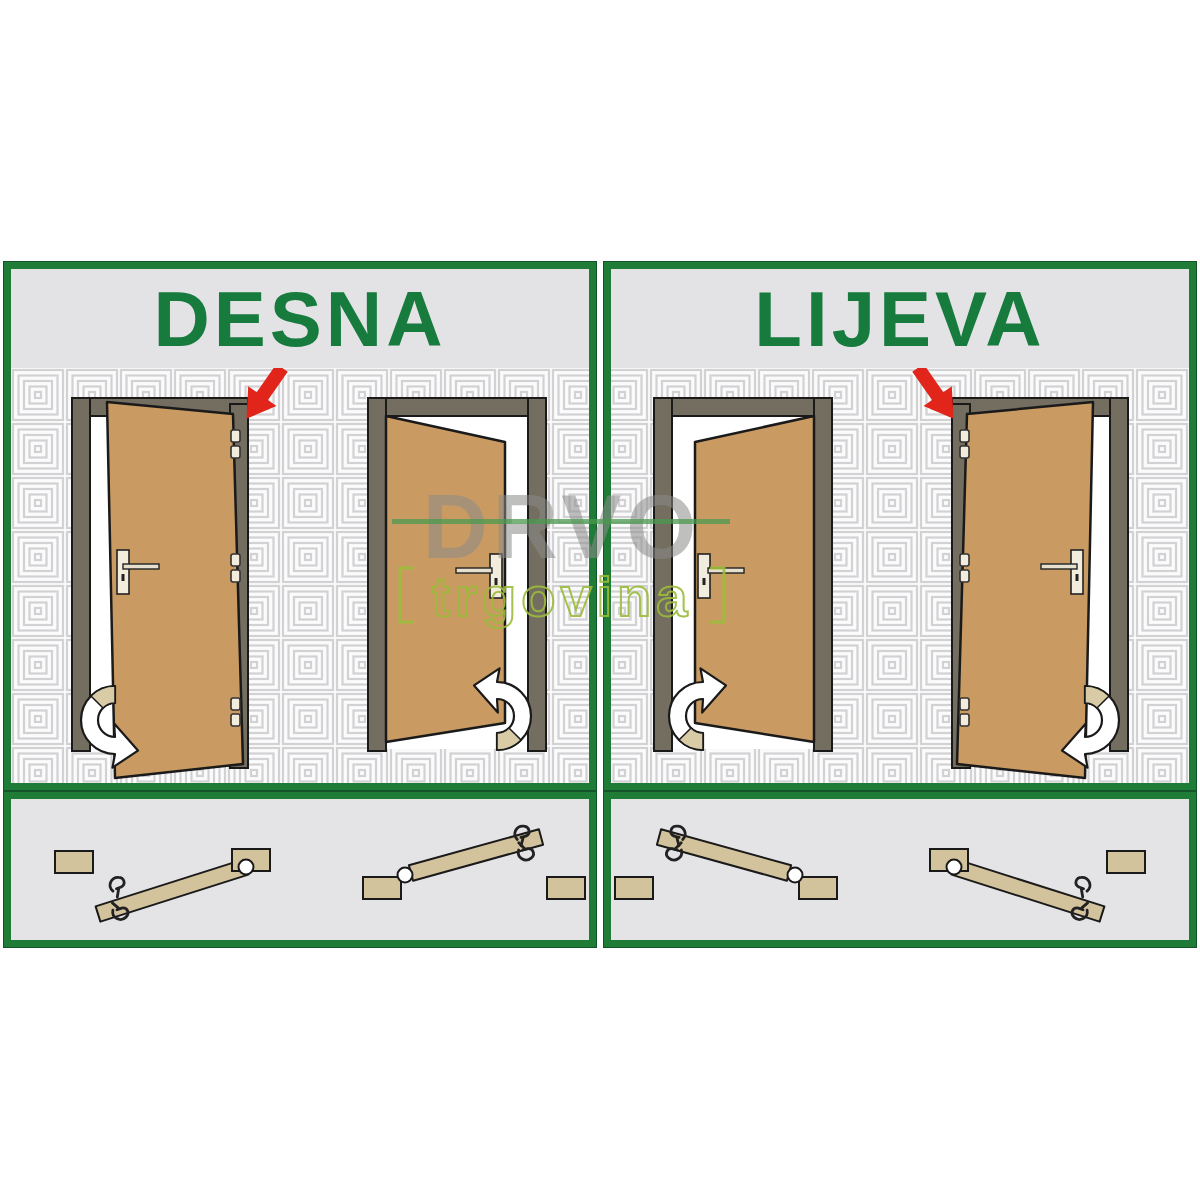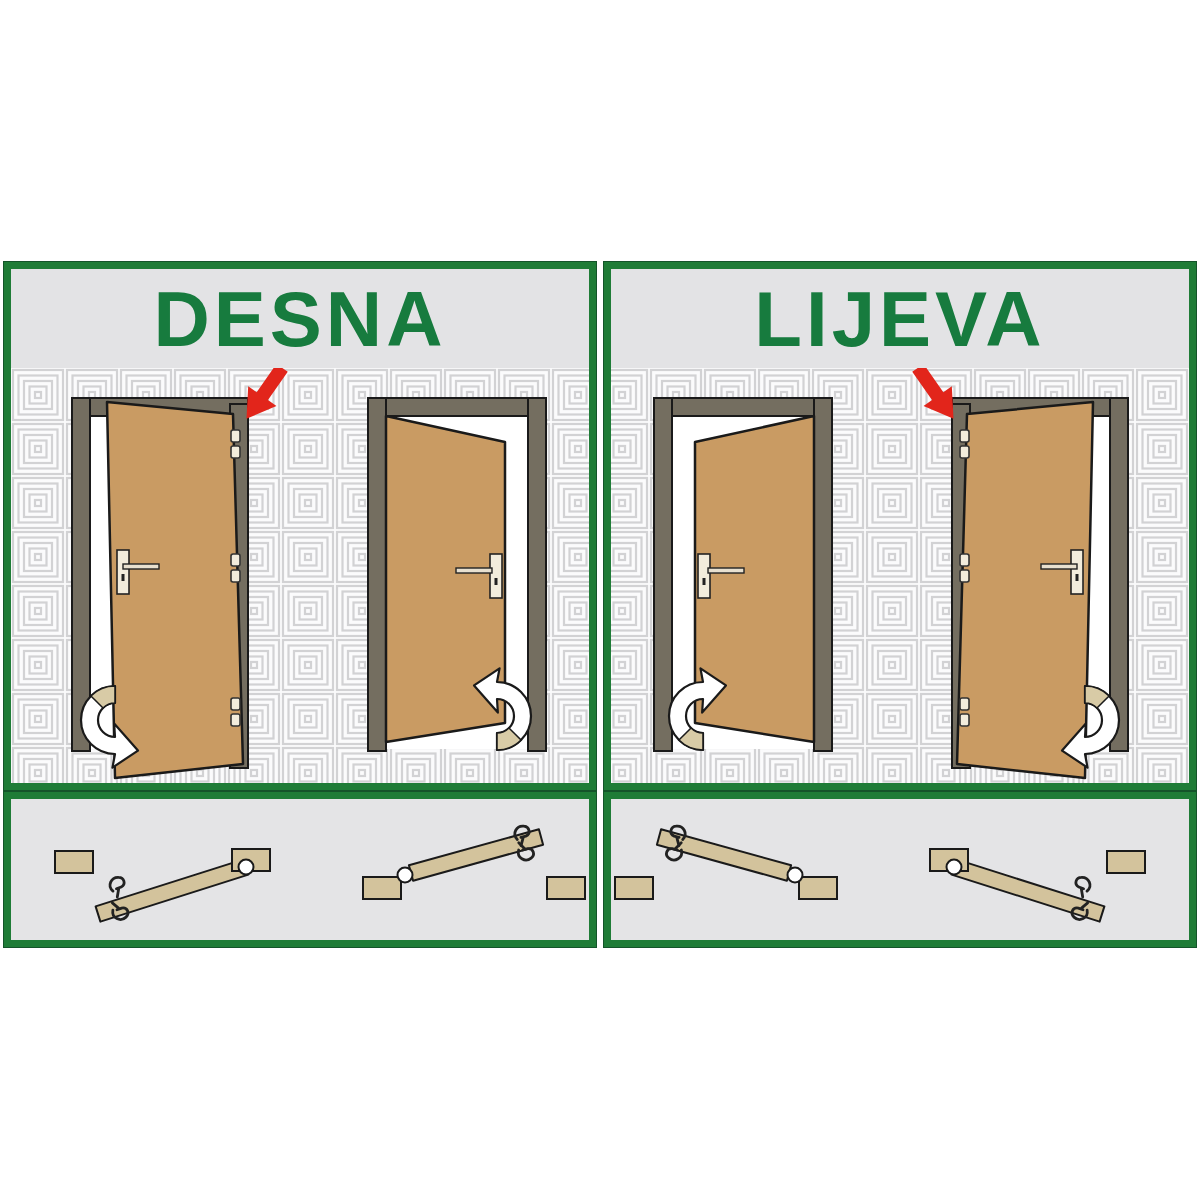--- a/index.html
+++ b/index.html
@@ -140,14 +140,23 @@
     <svg viewBox="0 0 578 141">
       <use href="#scene-strip" xlink:href="#scene-strip"></use>
     </svg>
   </div>
   <div class="strip right">
     <svg viewBox="0 0 578 141">
       <use href="#scene-strip" xlink:href="#scene-strip" transform="translate(578,0) scale(-1,1)"></use>
     </svg>
   </div>
 
+  <div class="watermark">
+    <svg viewBox="0 0 344 162" width="344" height="162">
+      <text x="172" y="88" text-anchor="middle" font-family="Liberation Sans, DejaVu Sans, sans-serif" font-size="90" font-weight="bold" letter-spacing="5" fill="#8b8b89" fill-opacity="0.55">DRVO</text>
+      <rect x="2" y="49" width="338" height="5" fill="#4a9a4d" opacity="0.75"></rect>
+      <path d="M24,98 H10 V152 H24" fill="none" stroke="#9bbc3a" stroke-width="3" opacity="0.9"></path>
+      <text x="172" y="146" text-anchor="middle" font-family="Liberation Sans, DejaVu Sans, sans-serif" font-size="56" font-weight="bold" letter-spacing="5" fill="none" stroke="#9bbc3a" stroke-width="2" opacity="0.9">trgovina</text>
+      <path d="M320,98 H334 V152 H320" fill="none" stroke="#9bbc3a" stroke-width="3" opacity="0.9"></path>
+    </svg>
+  </div>
 
 </div>
 
 </body></html>

